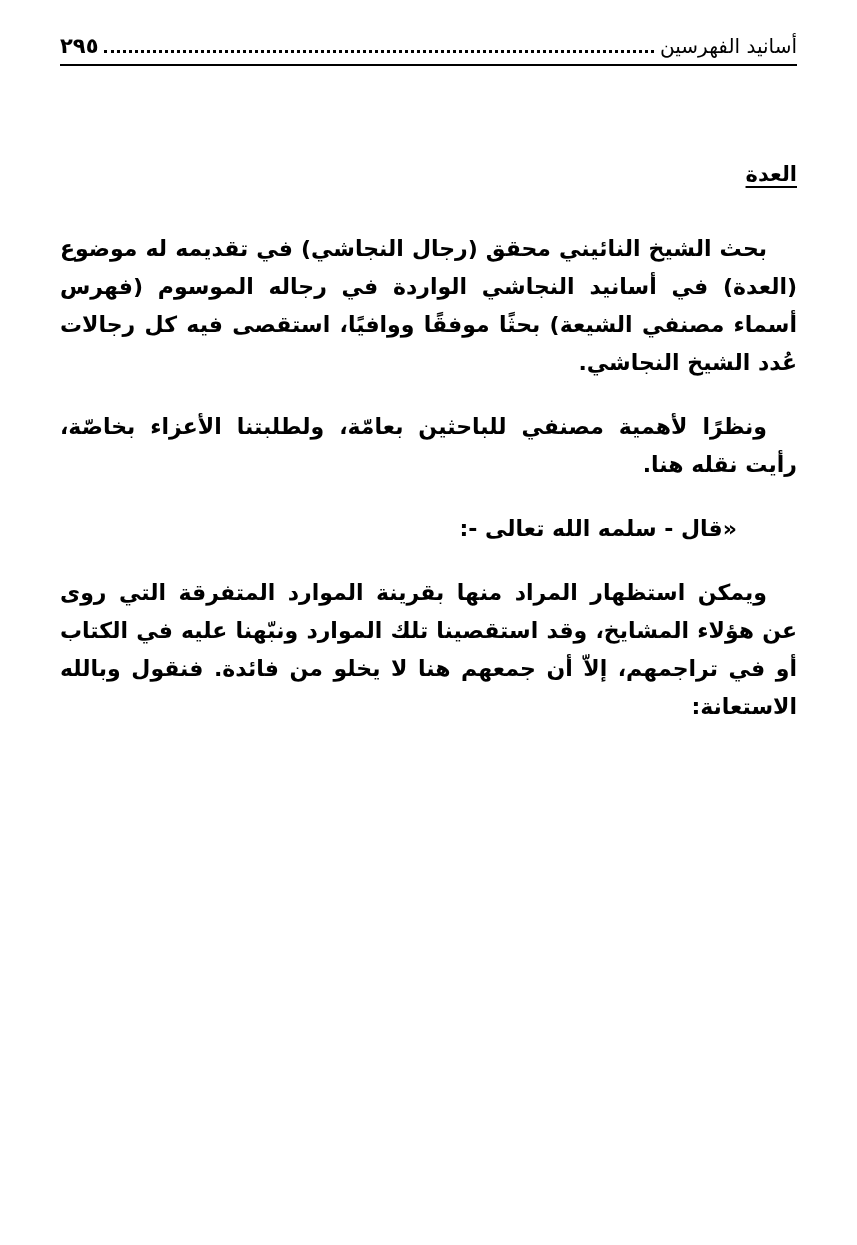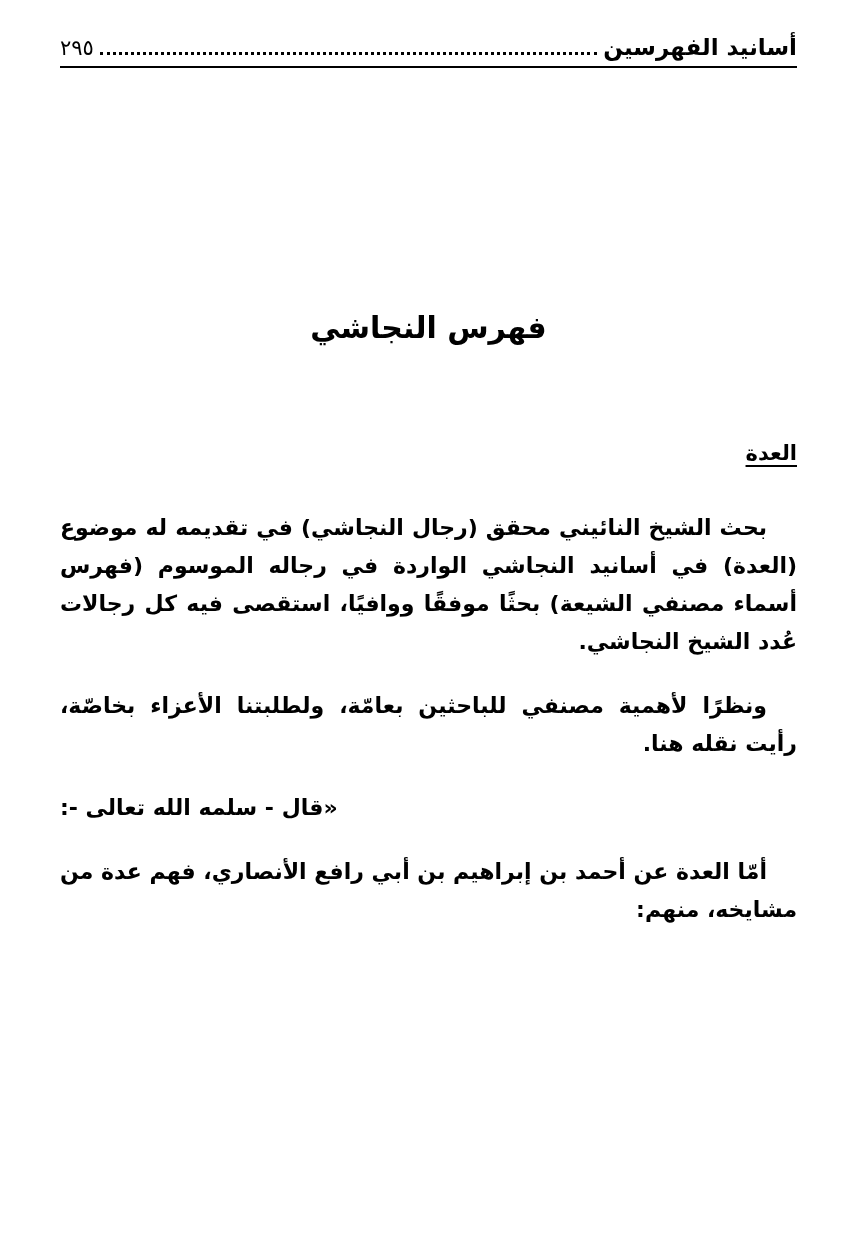--- a/index.html
+++ b/index.html
@@ -23,34 +23,34 @@
   }
 
   
   .running-header {
     display: flex;
     align-items: flex-end;
     border-bottom: 2.5px solid #000;
     padding-bottom: 6px;
   }
   .running-header .hdr-title {
-    font-size: 23px;
-    font-weight: bold;
+    font-size: 20px;
+    font-weight: normal;
     white-space: nowrap;
   }
   .running-header .leader {
     flex: 1;
     border-bottom: 3px dotted #000;
     margin: 0 6px;
     height: 1px;
     transform: translateY(-5px);
   }
   .running-header .hdr-page {
     font-size: 21px;
-    font-weight: normal;
+    font-weight: bold;
     white-space: nowrap;
     text-align: right;
   }
 
   
   .chapter-title {
     margin-top: 242px;
     text-align: center;
     font-size: 30px;
     font-weight: bold;
@@ -73,43 +73,42 @@
   .paragraph {
     font-size: 22px;
     font-weight: bold;
     line-height: 38px;
     text-align: justify;
     text-indent: 30px;
     margin: 0 0 26px 0;
   }
   .paragraph.quote-opener {
     text-indent: 60px;
-    text-align: left;
+    text-align: right;
   }
 </style>
 </head>
 <body>
 
 <div class="page">
 
   <div class="running-header">
     <span class="hdr-title">أسانيد الفهرسين</span>
     <span class="leader"></span>
     <span class="hdr-page">٢٩٥</span>
   </div>
 
-  <h1 class="chapter-title">فهرس النجاشي</h1>
 
   <h2 class="section-heading">العدة</h2>
 
   <div class="body-text">
     <p class="paragraph">بحث الشيخ النائيني محقق (رجال النجاشي) في تقديمه له موضوع (العدة) في أسانيد النجاشي الواردة في رجاله الموسوم (فهرس أسماء مصنفي الشيعة) بحثًا موفقًا ووافيًا، استقصى فيه كل رجالات عُدد الشيخ النجاشي.</p>
 
     <p class="paragraph">ونظرًا لأهمية مصنفي للباحثين بعامّة، ولطلبتنا الأعزاء بخاصّة، رأيت نقله هنا.</p>
 
     <p class="paragraph quote-opener">«قال - سلمه الله تعالى -:</p>
 
 
+    <p class="paragraph">ويمكن استظهار المراد منها بقرينة الموارد المتفرقة التي روى عن هؤلاء المشايخ، وقد استقصينا تلك الموارد ونبّهنا عليه في الكتاب أو في تراجمهم، إلاّ أن جمعهم هنا لا يخلو من فائدة. فنقول وبالله الاستعانة:</p>
 
-    <p class="paragraph">أمّا العدة عن أحمد بن إبراهيم بن أبي رافع الأنصاري، فهم عدة من مشايخه، منهم:</p>
   </div>
 
 </div>
 
 </body></html>

